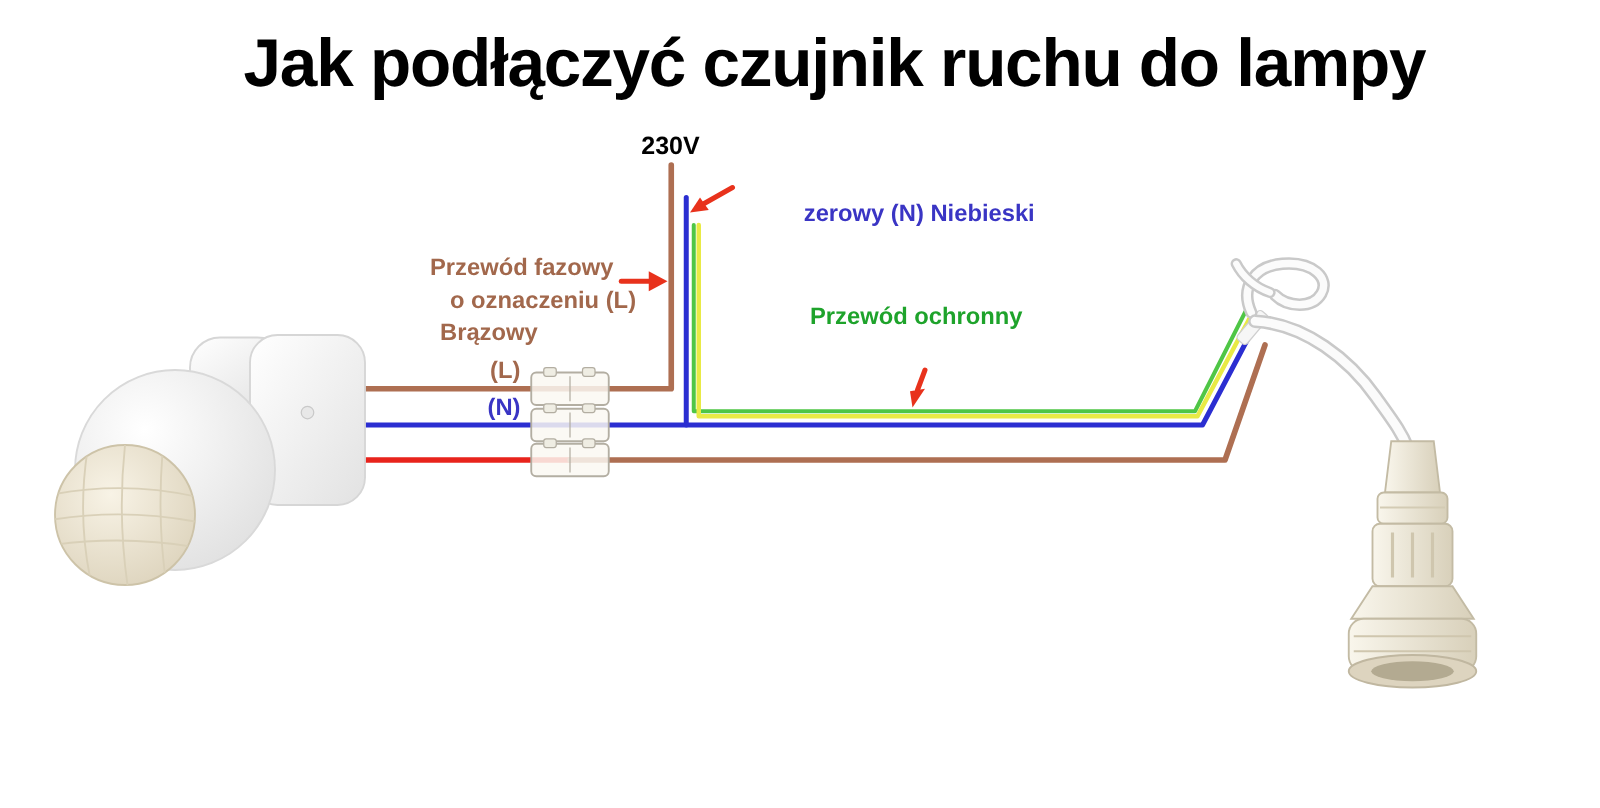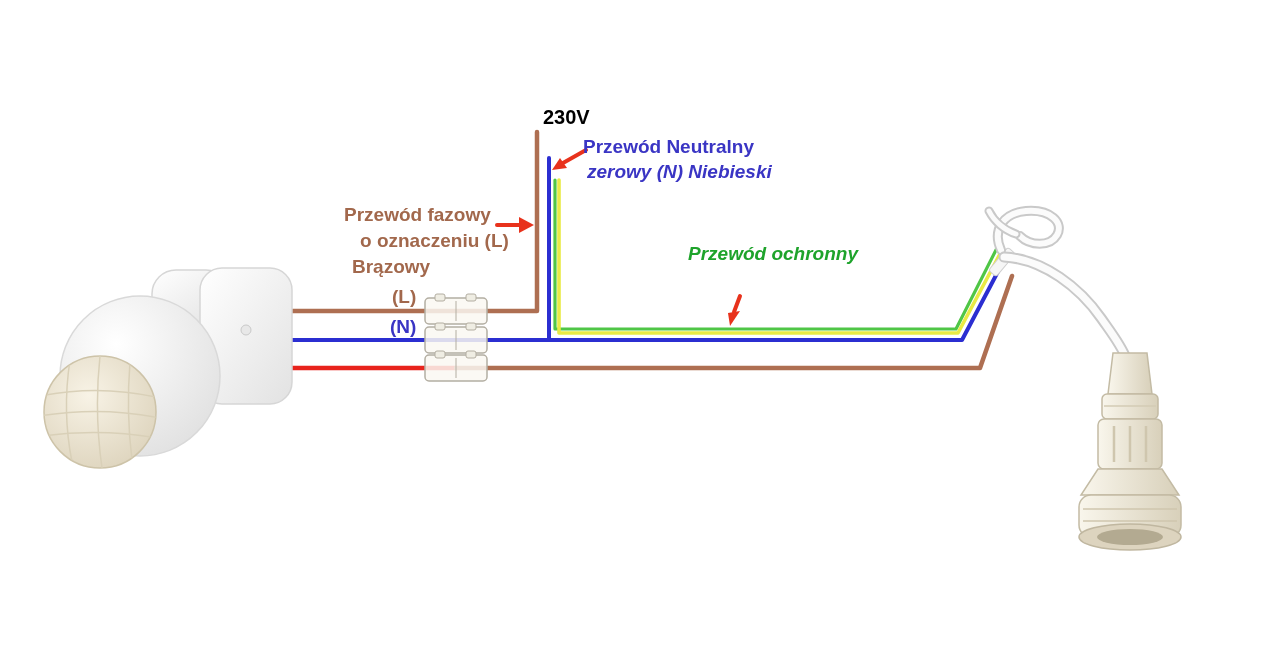--- a/index.html
+++ b/index.html
@@ -7,27 +7,27 @@
     position:relative; width:1280px; height:646px; background:#ffffff;
     font-family:"Liberation Sans", sans-serif; overflow:hidden;
   }
   .diagram-svg { position:absolute; left:0; top:0; }
   .title {
     position:absolute; top:22px; left:0; right:0; padding-left:55px;
     text-align:center; font-size:54px; font-weight:bold; letter-spacing:-1px;
     line-height:1.1; white-space:nowrap;
   }
   .lbl { position:absolute; font-weight:bold; font-size:19px; white-space:nowrap; }
-  .lbl-voltage   { left:543px; top:106px; font-size:20px; }
+  .lbl-voltage   { left:513px; top:106px; font-size:20px; }
   .lbl-neutral-1 { left:583px; top:136px; }
-  .lbl-neutral-2 { left:587px; top:161px;font-style:italic; }
+  .lbl-neutral-2 { left:643px; top:161px; }
   .lbl-phase-1   { left:344px; top:204px; }
   .lbl-phase-2   { left:336px; top:230px;margin-left:24px; }
   .lbl-phase-3   { left:352px; top:256px; }
-  .lbl-pe-1      { left:688px; top:243px;font-style:italic; }
+  .lbl-pe-1      { left:648px; top:243px; }
   .lbl-pe-2      { left:648px; top:270px; }
   .lbl-term-l    { left:392px; top:286px; }
   .lbl-term-n    { left:390px; top:316px; }
 </style>
 </head>
 <body>
 
 <div class="canvas">
 
   <svg class="diagram-svg" width="1280" height="646" viewBox="0 0 1280 646">
@@ -146,24 +146,24 @@
         <line x1="497" y1="225" x2="519" y2="225" stroke-width="4" stroke="#e8321c"></line>
         <polygon points="534,225 519,217 519,233" fill="#e8321c"></polygon>
       </g>
       <g>
         <line x1="740" y1="296" x2="734" y2="312" stroke-width="4" stroke="#e8321c"></line>
         <polygon points="730,326 728,313 740,311" fill="#e8321c"></polygon>
       </g>
     </g>
   </svg>
 
+  <div class="title" style="color: rgb(0, 0, 0);">Jak podłączyć czujnik ruchu do lampy</div>
 
   <div class="lbl lbl-voltage" style="color: rgb(0, 0, 0);">230V</div>
 
-  <div class="lbl lbl-neutral-1" style="color: rgb(58, 53, 196);">Przewód Neutralny</div>
   <div class="lbl lbl-neutral-2" style="color: rgb(58, 53, 196);">zerowy (N) Niebieski</div>
 
   <div class="lbl lbl-phase-1" style="color: rgb(162, 104, 76);">Przewód fazowy</div>
   <div class="lbl lbl-phase-2" style="color: rgb(162, 104, 76);">o oznaczeniu (L)</div>
   <div class="lbl lbl-phase-3" style="color: rgb(162, 104, 76);">Brązowy</div>
 
   <div class="lbl lbl-pe-1" style="color: rgb(30, 163, 43);">Przewód ochronny</div>
 
   <div class="lbl lbl-term-l" style="color: rgb(162, 104, 76);">(L)</div>
   <div class="lbl lbl-term-n" style="color: rgb(58, 53, 196);">(N)</div>

